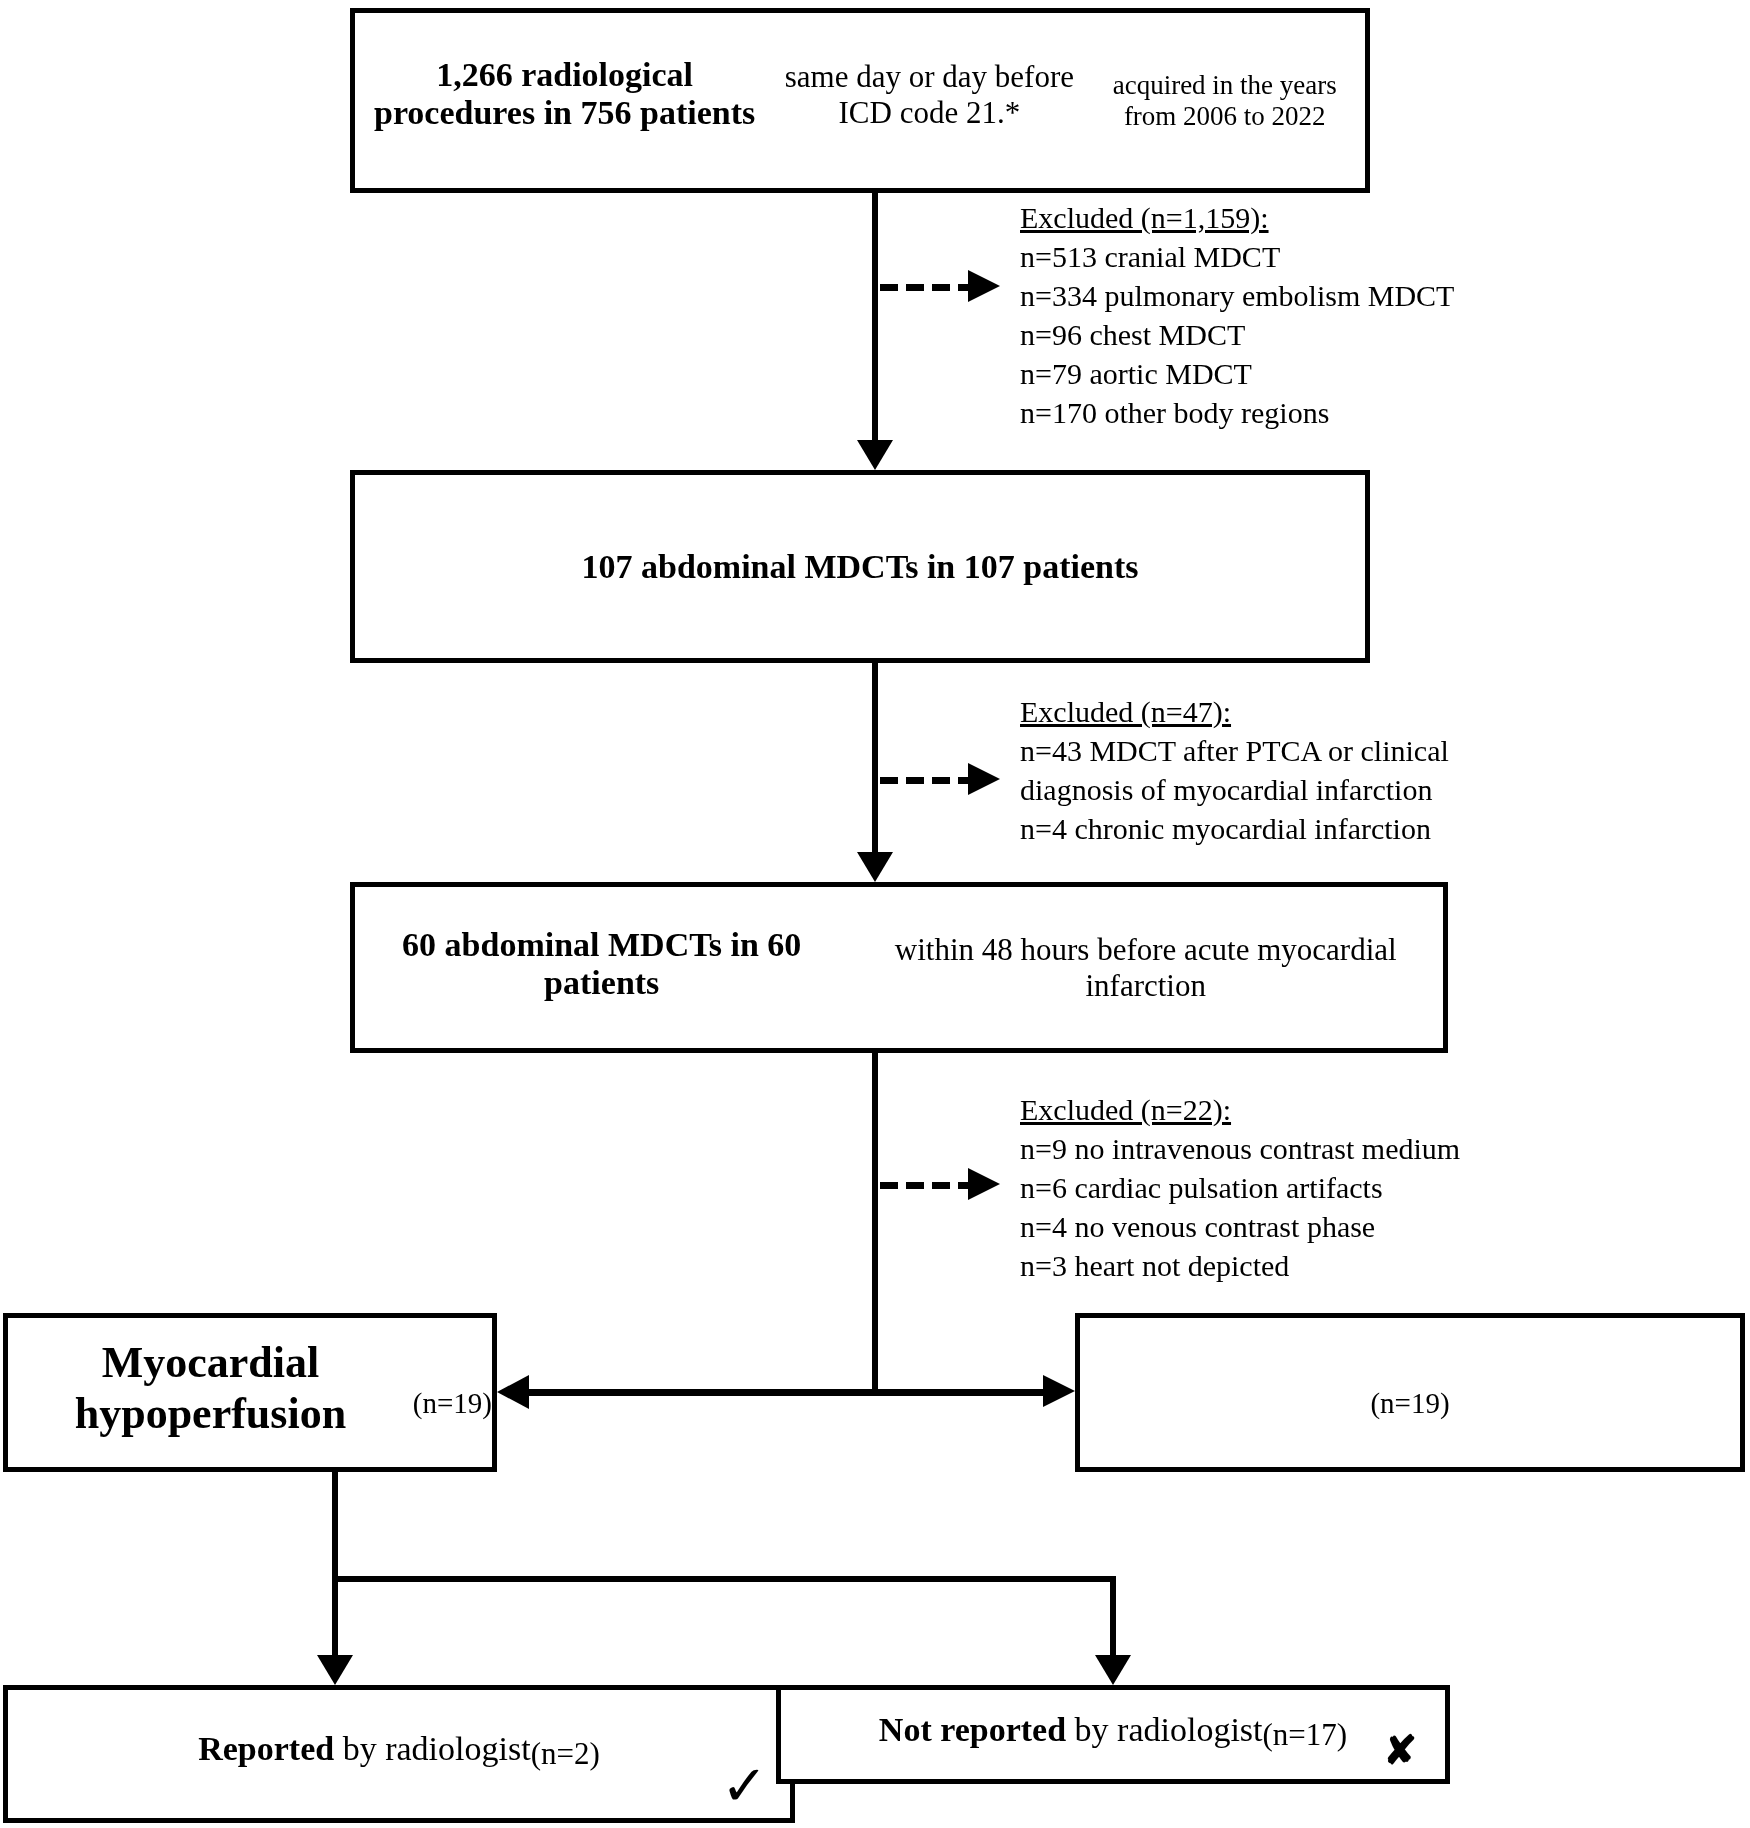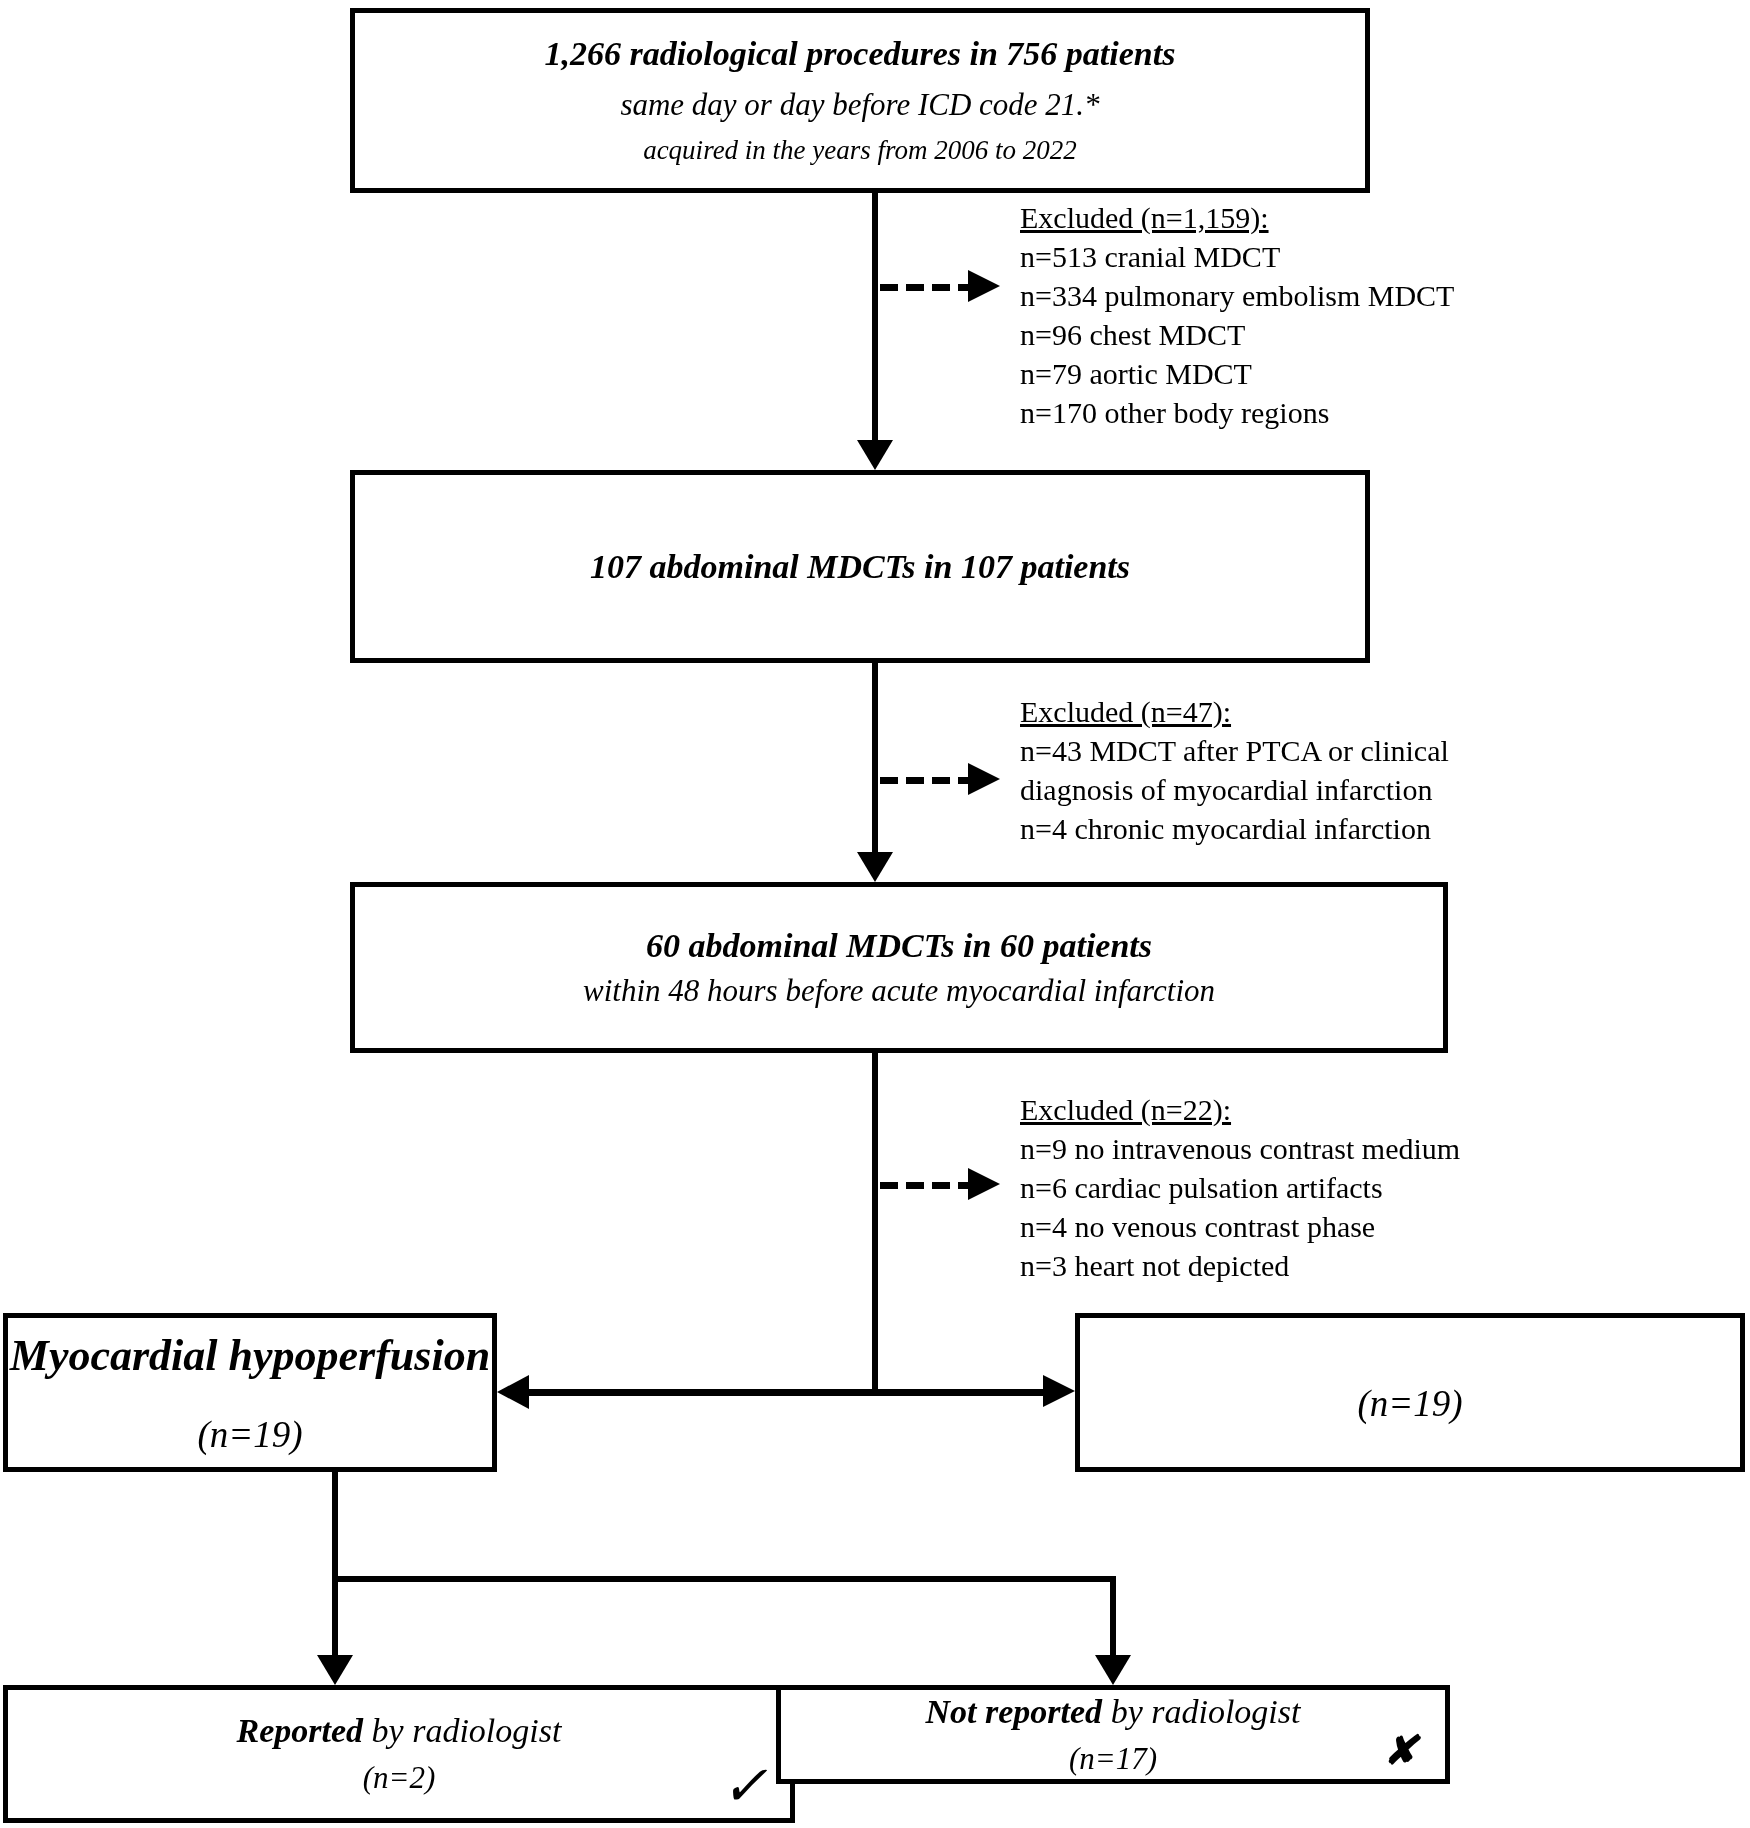--- a/index.html
+++ b/index.html
@@ -8,24 +8,23 @@
     width:1750px;height:1828px;
     background:#ffffff;
     font-family:"Liberation Serif","DejaVu Serif",serif;
     color:#000;
   }
   .box{
     position:absolute;
     box-sizing:border-box;
     border:5px solid #000;
     background:#fff;
-    display:flex;flex-direction:column;
+    display:flex;flex-direction:row;
     align-items:center;justify-content:center;
     text-align:center;
-    font-style:italic;
   }
   .vline,.hline{position:absolute;background:#000;}
   .dash{
     position:absolute;height:7px;
     background:repeating-linear-gradient(90deg,#000 0 18px,transparent 18px 26px);
   }
   .ah-down{position:absolute;width:0;height:0;
     border-left:18px solid transparent;border-right:18px solid transparent;
     border-top:30px solid #000;}
   .ah-right{position:absolute;width:0;height:0;
@@ -35,21 +34,21 @@
     border-top:17px solid transparent;border-bottom:17px solid transparent;
     border-right:32px solid #000;}
   .t-bold{font-weight:bold;}
   .b1-title{font-size:34px;font-weight:bold;margin-bottom:14px;}
   .b1-line2{font-size:31px;margin-bottom:12px;}
   .b1-line3{font-size:27px;}
   .b2-title{font-size:34px;font-weight:bold;}
   .b3-title{font-size:34px;font-weight:bold;margin-bottom:8px;}
   .b3-sub{font-size:31px;}
   .grp-title{font-size:44px;font-weight:bold;margin-bottom:10px;}
-  .grp-count{font-size:37px;margin-top:22px;}
+  .grp-count{font-size:29px;margin-top:22px;}
   .rep-title{font-size:34px;margin-bottom:10px;}
   .rep-count{font-size:31px;}
   .excl{
     position:absolute;
     font-size:30px;line-height:39px;
     text-align:left;white-space:nowrap;
   }
   .excl .hd{text-decoration:underline;}
   .mark-check{
     position:absolute;right:22px;bottom:4px;

